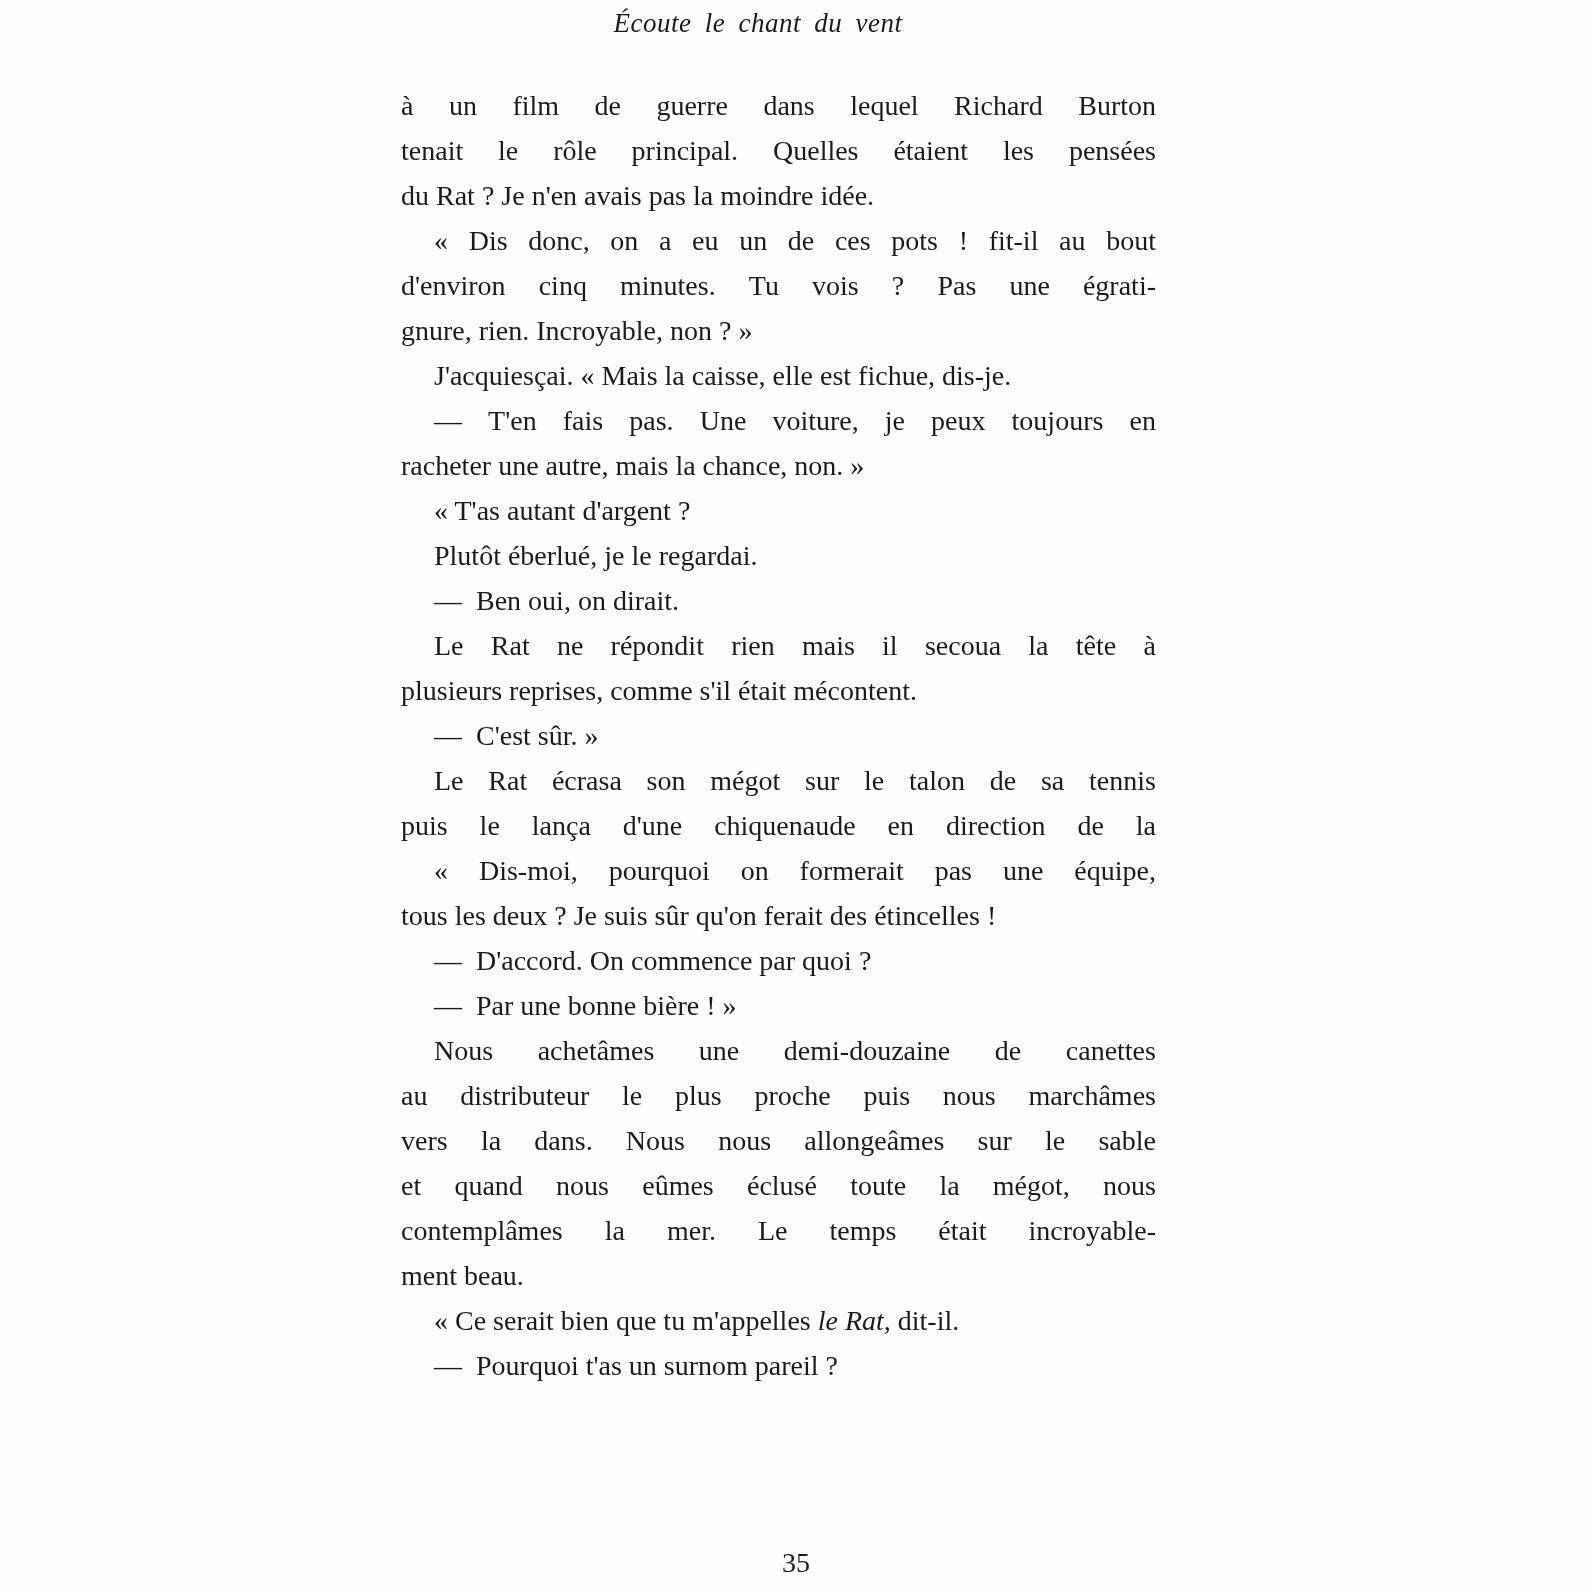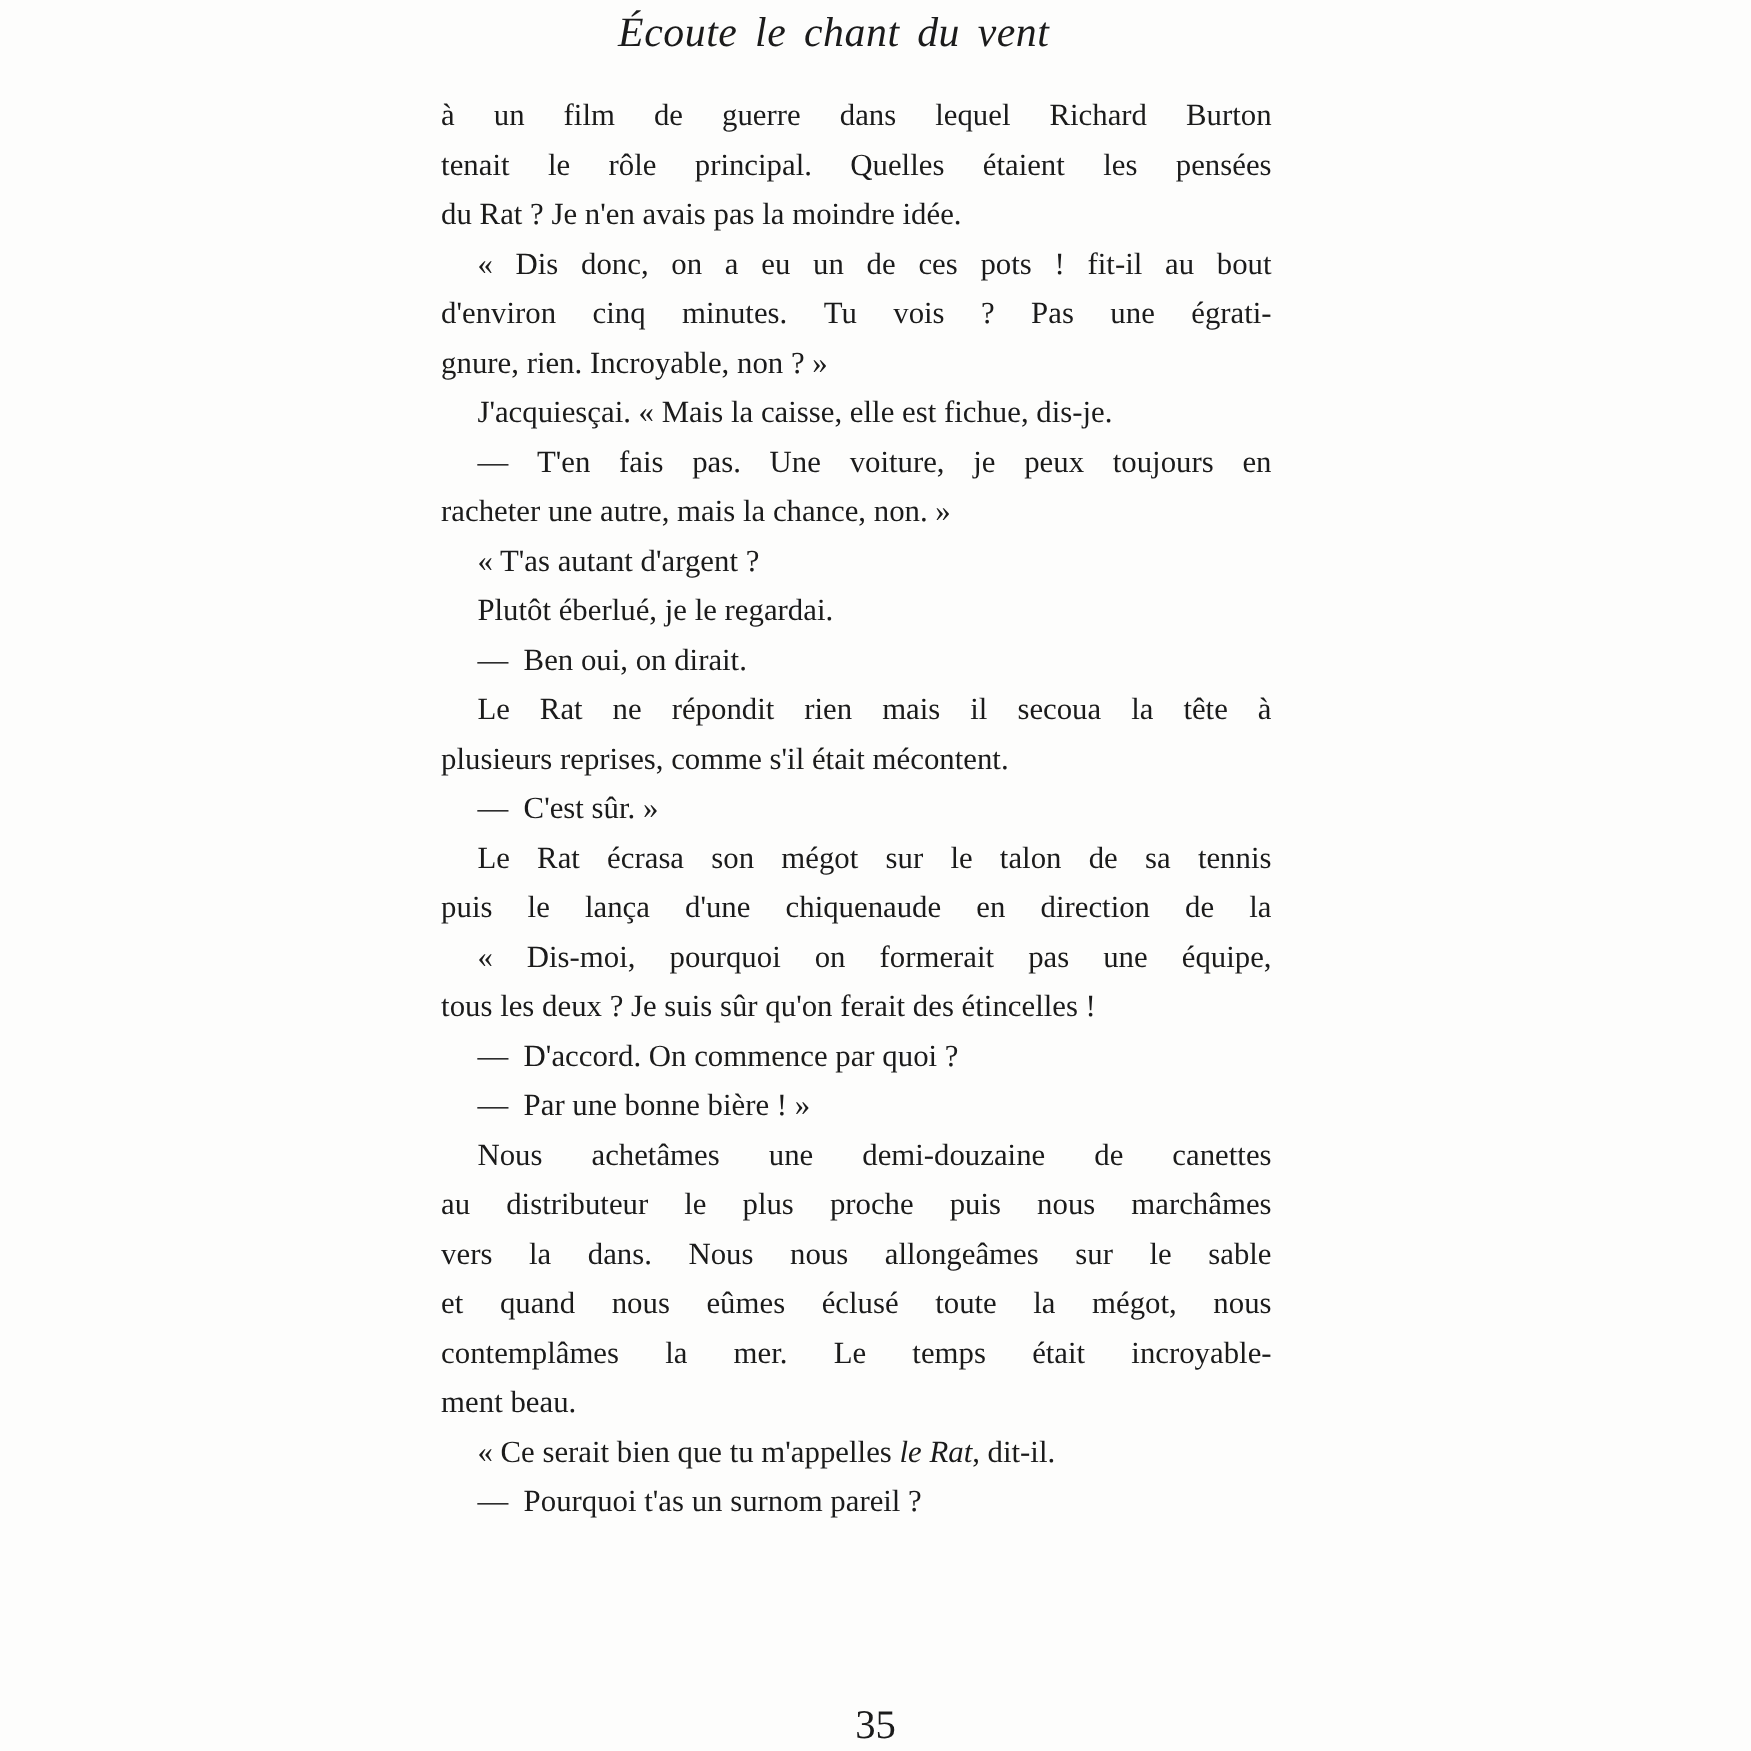--- a/index.html
+++ b/index.html
@@ -13,21 +13,21 @@
     font-family: "Liberation Serif", "DejaVu Serif", serif;
     overflow: hidden;
   }
   .running-header {
     position: absolute;
     top: 8px;
     left: 380px;
     width: 756px;
     text-align: center;
     font-style: italic;
-    font-size: 38px;
+    font-size: 27px;
     letter-spacing: 0.5px;
     word-spacing: 6px;
   }
   .text-block {
     position: absolute;
     top: 83px;
     left: 401px;
     width: 755px;
     font-size: 28px;
   }
@@ -42,21 +42,21 @@
     justify-content: space-between;
     white-space: normal;
   }
   .line.just span { white-space: nowrap; }
   .page-number {
     position: absolute;
     top: 1547px;
     left: 0;
     width: 1592px;
     text-align: center;
-    font-size: 37px;
+    font-size: 28px;
   }
 </style>
 </head>
 <body>
 
 <div class="page">
   <div class="running-header">Écoute le chant du vent</div>
 
   <div class="text-block">
       <div class="line just">

